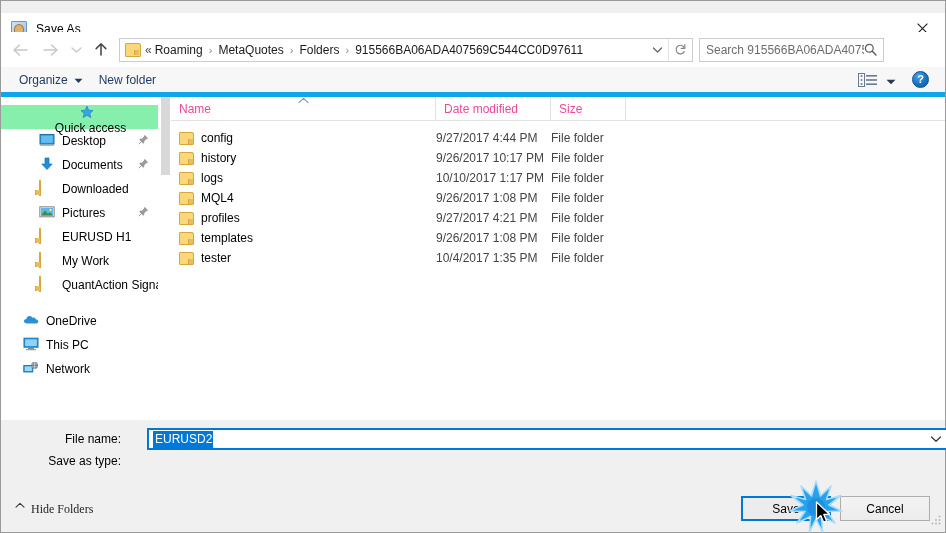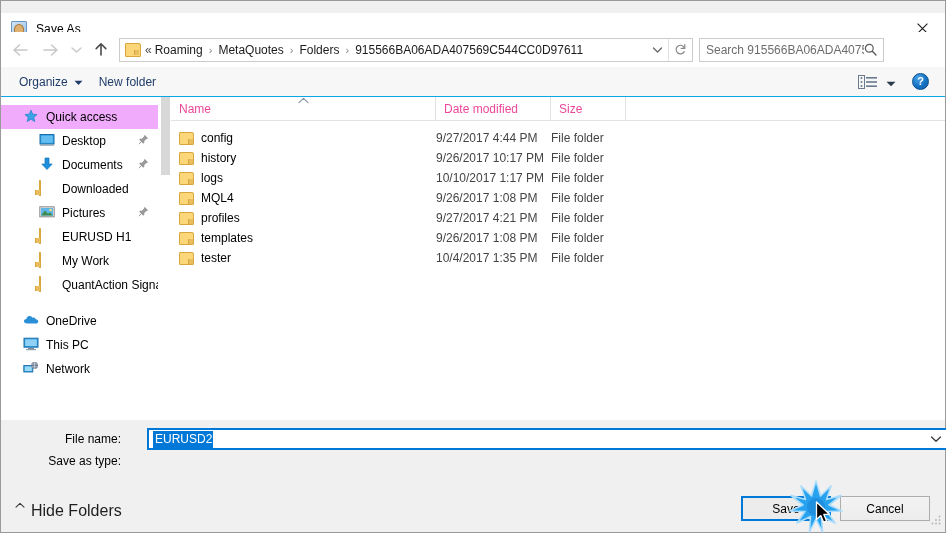--- a/index.html
+++ b/index.html
@@ -87,21 +87,21 @@
     position: relative; margin-left: 6px; width: 185px; height: 24px;
     background: #ffffff; border: 1px solid #cccccc;
     display: flex; align-items: center; font-size: 12px; color: #6d6d6d;
   }
   .searchbox .ph { margin-left: 6px; white-space: nowrap; overflow: hidden; }
   .search-icon { margin-left: auto; margin-right: 6px; display: flex; }
 
   
   .toolbar {
     position: absolute; left: 0; top: 66px; width: 944px; height: 30px;
-    background: #f7f7f7; border-bottom: 1px solid #0ea5e9;
+    background: #f7f7f7; border-bottom: 5px solid #0ea5e9;
     display: flex; align-items: center;
   }
   .tb-item {
     font-size: 12px; color: #1f3c68; display: flex; align-items: center; height: 100%;
     padding: 0 8px;
   }
   .tb-item.organize { margin-left: 10px; }
   .tb-caret { margin-left: 6px; }
   .tb-right { margin-left: auto; display: flex; align-items: center; }
   .view-icon { display: flex; align-items: center; margin-right: 2px; }
@@ -121,21 +121,21 @@
   }
   .sidebar {
     position: absolute; left: 0; top: 0; width: 157px; height: 323px;
     background: #ffffff; padding-top: 8px; overflow: hidden;
   }
   .side-item {
     height: 24px; display: flex; align-items: center;
     font-size: 12px; color: #000000; padding-left: 22px; position: relative;
   }
   .side-item.indent { padding-left: 38px; }
-  .side-item.selected { background: #f0abfc; }
+  .side-item.selected { background: #86efac; flex-direction: column; }
   .side-ico { width: 17px; height: 16px; margin-right: 6px; flex: none; position: relative; }
   .side-label { white-space: nowrap; }
   .pin { position: absolute; right: 9px; top: 5px; }
 
   .folder-ico {
     width: 15px; height: 13px; background: #fcd77a;
     border: 1px solid #d8a63c; border-radius: 1px 2px 1px 1px; position: relative;
     margin-top: 1px;
   }
   .folder-ico::after{
@@ -205,21 +205,21 @@
     margin-left: auto; margin-right: 8px; display: flex; align-items: center;
   }
 
   
   .footer {
     position: absolute; left: 0; top: 489px; width: 944px; height: 42px;
     background: #f0f0f0;
   }
   .hide-folders {
     position: absolute; left: 14px; top: 12px;
-    display: flex; font-size: 16px; color: #1f1f1f;
+    display: flex; font-size: 12px; color: #1f1f1f; font-family: Liberation Serif, serif;
   }
   .hide-caret { margin-right: 6px; display: flex; }
   .btn {
     position: absolute; top: 6px; height: 25px; width: 90px;
     background: linear-gradient(to bottom,#f3f3f3 0%,#ececec 100%);
     border: 1px solid #adadad; font-size: 12px; color: #000;
     display: flex; align-items: center; justify-content: center;
   }
   .btn.save { left: 740px; border: 2px solid #0078d7; background: #ececec; }
   .btn.cancel { left: 839px; }

